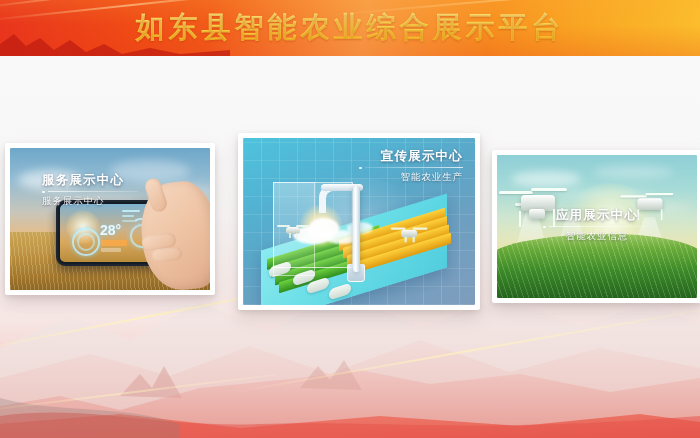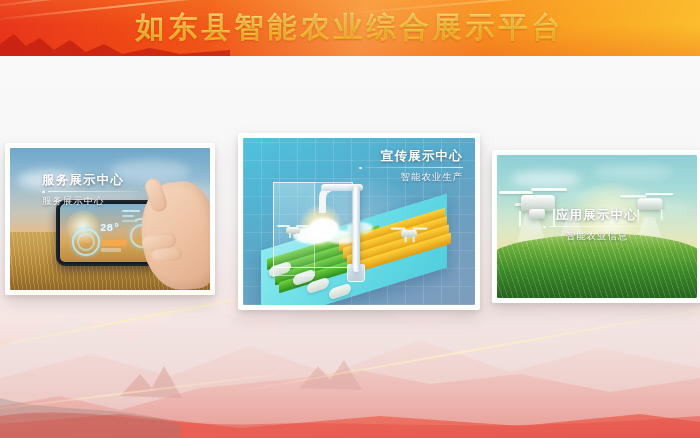--- a/index.html
+++ b/index.html
@@ -74,21 +74,21 @@
     background:#141c26;border:2.5px solid #1c2530;box-shadow:0 5px 10px rgba(20,20,30,.45);overflow:hidden;}
   .phone-scr{position:absolute;inset:2px;border-radius:5px;overflow:hidden;
     background:linear-gradient(180deg,#7fb2cf 0%,#cdb188 45%,#d9a85e 65%,#b98c3c 100%);}
   .phone-sun{position:absolute;left:6px;top:6px;width:34px;height:34px;border-radius:50%;
     background:radial-gradient(circle,rgba(255,252,235,.95),rgba(255,225,160,.35) 55%,rgba(255,220,150,0) 75%);}
   .hud-ring{position:absolute;border-radius:50%;border:2px solid rgba(190,240,255,.85);
     box-shadow:0 0 5px rgba(140,220,255,.75);}
   .hud-arc{position:absolute;border-radius:50%;border:2px solid transparent;
     border-top-color:rgba(190,240,255,.9);border-right-color:rgba(190,240,255,.9);}
   .hud-bar{position:absolute;height:2px;border-radius:2px;background:rgba(200,245,255,.85);}
-  .hud-temp{position:absolute;color:#eaf8ff;font-size:11px;font-weight:bold;text-shadow:0 0 4px rgba(120,210,255,.9);font-family:Liberation Mono, monospace;}
+  .hud-temp{position:absolute;color:#eaf8ff;font-size:14px;font-weight:bold;text-shadow:0 0 4px rgba(120,210,255,.9);}
   .hud-chip{position:absolute;border-radius:1px;background:rgba(255,255,255,.5);}
   .hand{position:absolute;right:-6px;top:34px;width:74px;height:108px;
     background:linear-gradient(145deg,#f6d9c2 0%,#efc5a6 45%,#e0aa89 100%);
     border-radius:45% 38% 30% 50%/48% 42% 32% 46%;
     box-shadow:-4px -2px 10px rgba(130,90,70,.22) inset;transform:rotate(-6deg);}
   .finger{position:absolute;background:linear-gradient(150deg,#f7dcc6,#e8b795);border-radius:12px;
     box-shadow:-1px 0 3px rgba(140,95,70,.2) inset;}
 
   
   .sky2{position:absolute;inset:0;

